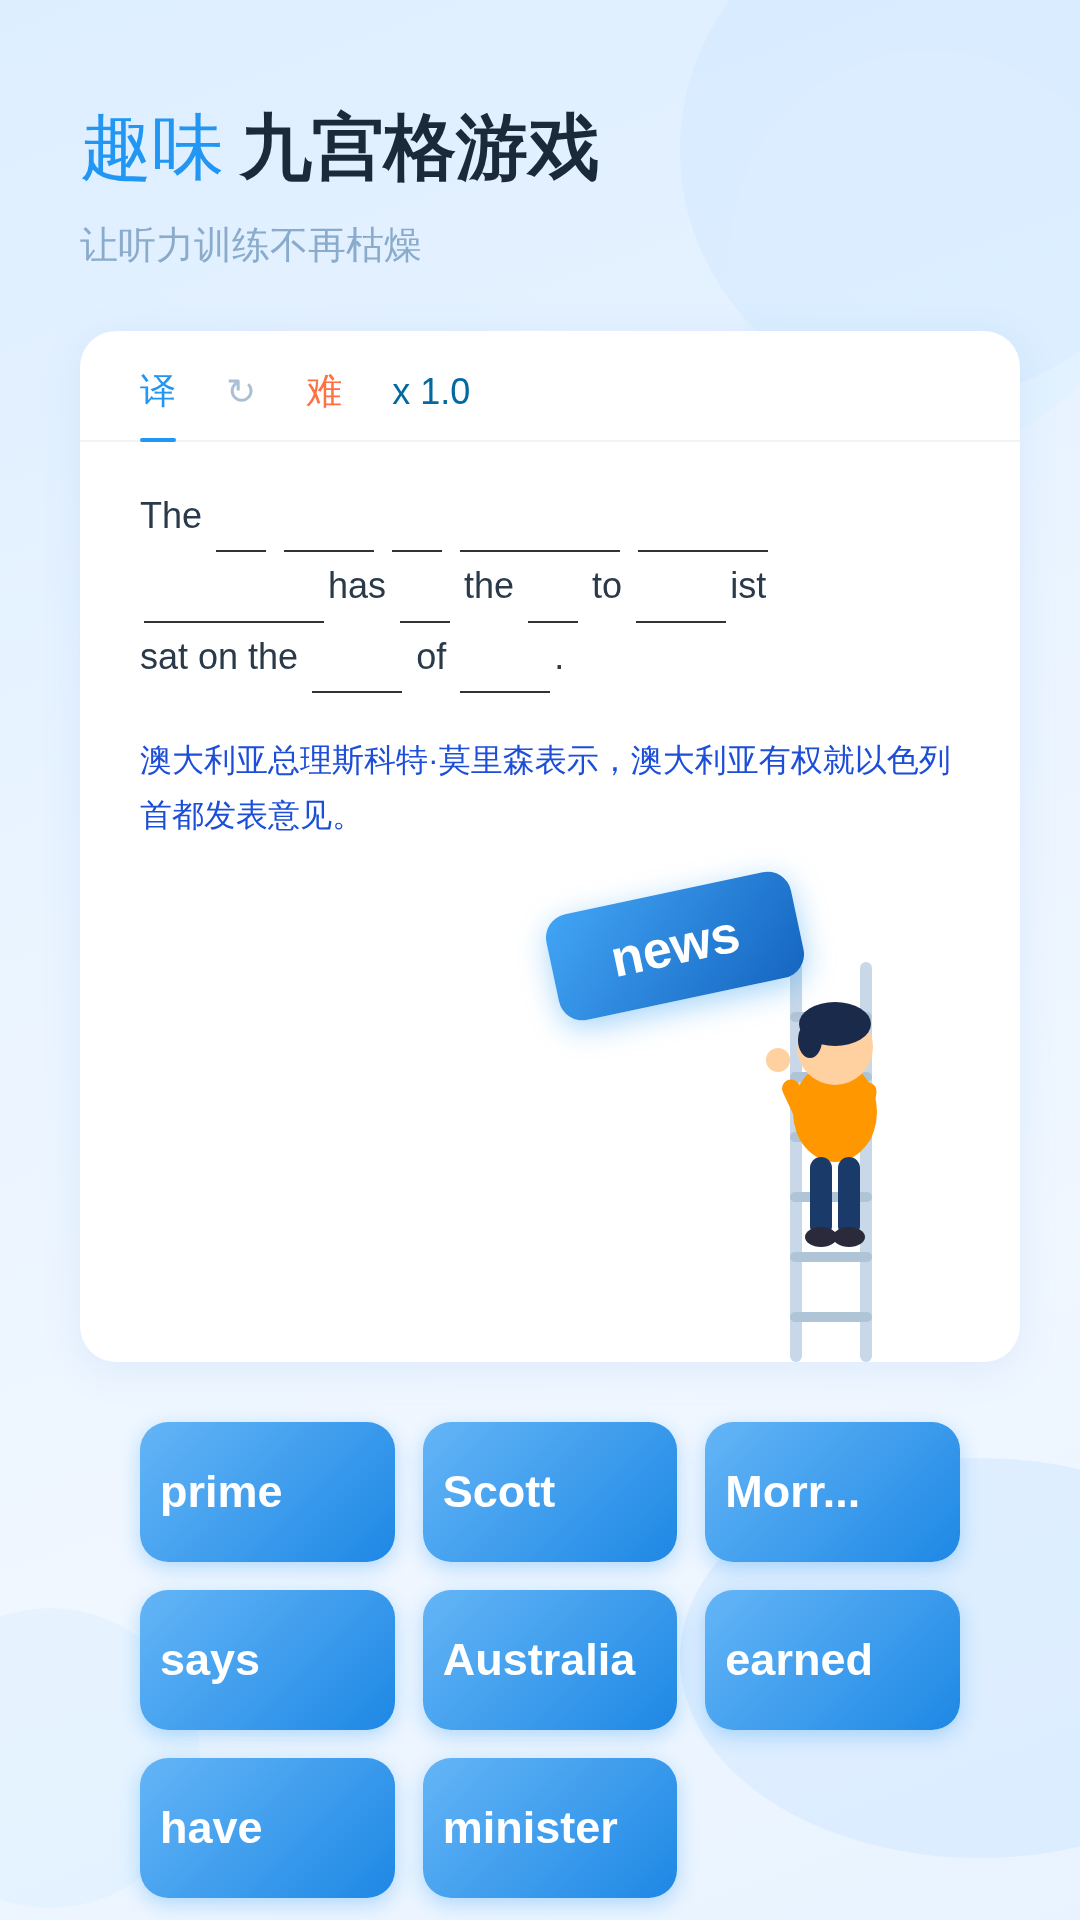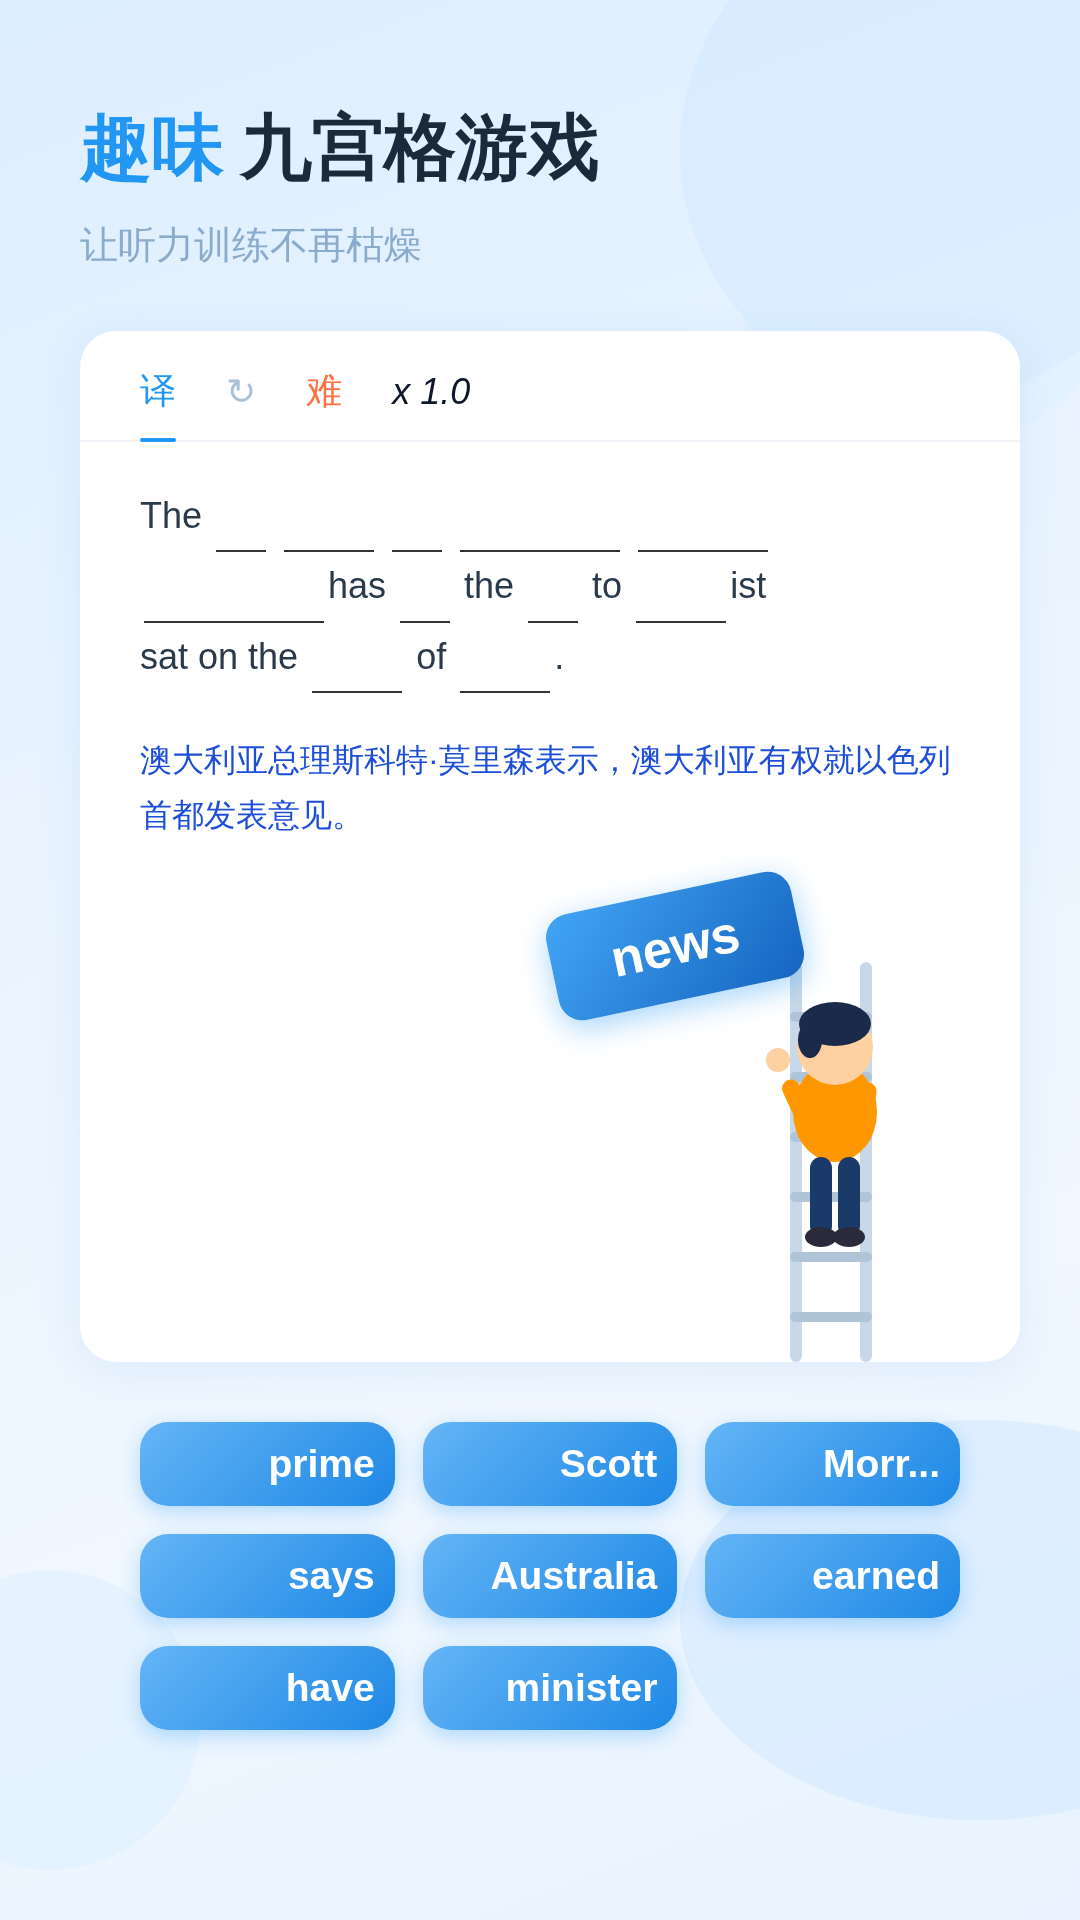--- a/index.html
+++ b/index.html
@@ -50,21 +50,21 @@
 
     
     .header-title {
       display: flex;
       align-items: center;
       gap: 16px;
       margin-bottom: 24px;
     }
     .title-highlight {
       font-size: 72px;
-      font-weight: 700;
+      font-weight: 400;
       color: #2196f3;
     }
     .title-main {
       font-size: 72px;
       font-weight: 800;
       color: #1a2a3a;
     }
     .subtitle {
       font-size: 38px;
       color: #8aabcc;
@@ -109,22 +109,21 @@
       left: 0;
       right: 0;
       height: 4px;
       background: #2196f3;
       border-radius: 2px;
     }
     .tab-hard {
       color: #ff7043;
     }
     .tab-speed {
-      color: #0f172a;
-      font-style: italic;
+      color: #0369a1;
     }
 
     
     .sentence-area {
       padding: 0 60px;
       margin-bottom: 40px;
     }
     .sentence {
       font-size: 36px;
       line-height: 1.9;
@@ -191,25 +190,25 @@
     .word-grid {
       display: grid;
       grid-template-columns: repeat(3, 1fr);
       gap: 28px;
       padding: 0 60px;
       margin-top: 20px;
     }
     .word-btn {
       background: linear-gradient(135deg, #64b5f6, #1e88e5);
       color: #fff;
-      font-size: 39px;
+      font-size: 45px;
       font-weight: 600;
-      padding: 20px 20px;
+      padding: 44px 20px;
       border-radius: 28px;
-      text-align: right;
+      text-align: left;
       cursor: pointer;
       border: none;
       box-shadow: 0 6px 20px rgba(33, 150, 243, 0.3);
       transition: transform 0.1s;
     }
   </style>
 </head>
 <body>
 
 <div class="bg-blob blob1"></div>

